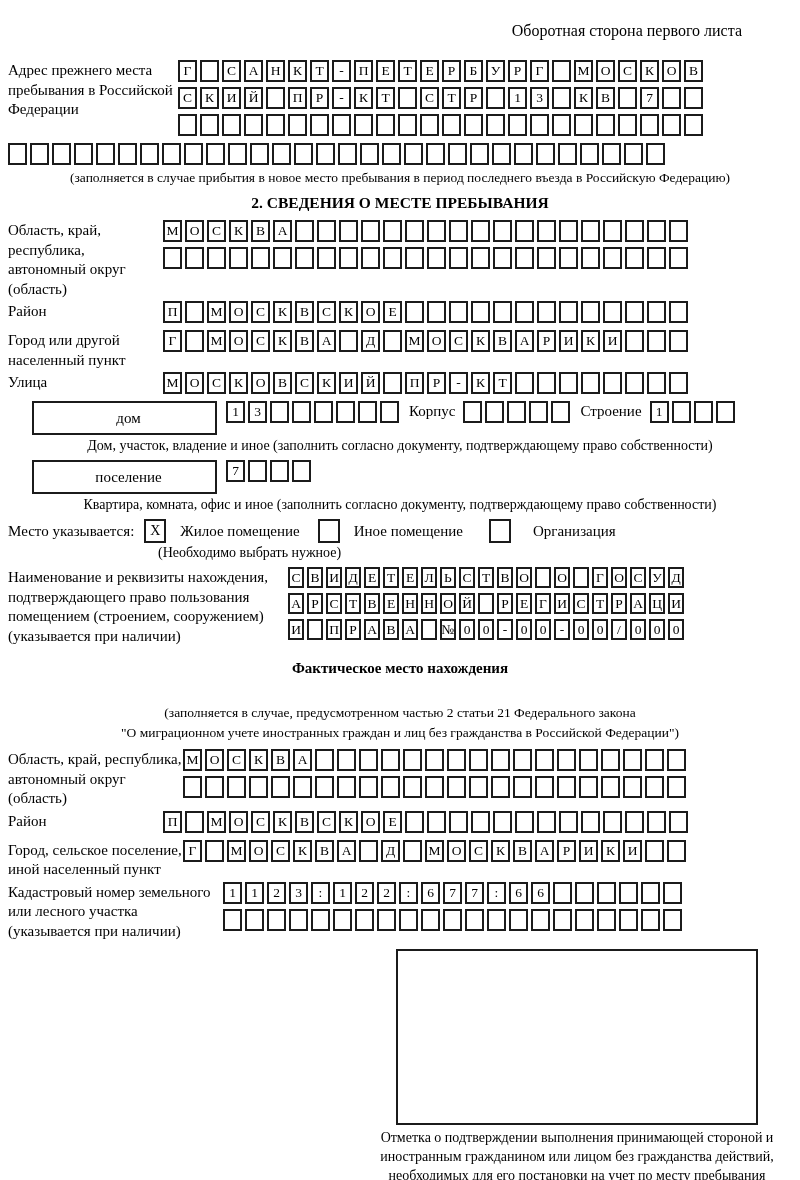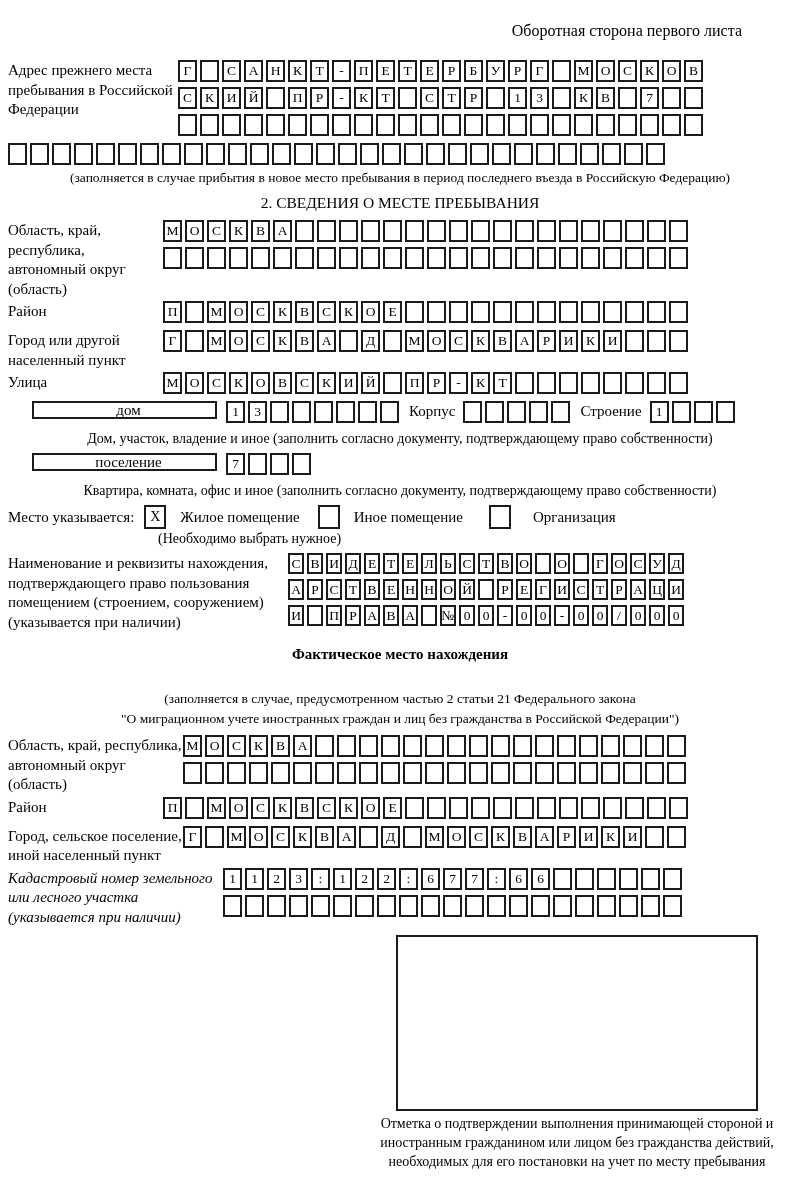--- a/index.html
+++ b/index.html
@@ -22,30 +22,30 @@
     display:flex; align-items:center; justify-content:center;
     font-size:13.5px; line-height:1;
   }
   .cells.narrow .cell { width:16px; height:21px; }
 
   .field-row { display:flex; align-items:flex-start; margin-bottom:2px; }
   .field-label { flex:none; line-height:1.3; padding-top:1px; }
   .w155 { width:155px; }
   .w170 { width:170px; }
   .w175 { width:175px; }
-  .w215 { width:215px;font-style:italic; }
+  .w215 { width:215px; }
   .w280 { width:280px; }
   .rows-col { display:flex; flex-direction:column; }
 
   .center-note { text-align:center; font-size:13.5px; margin:0 0 4px 0; }
   .left-note { font-size:14px; margin:0 0 6px 0;text-align:center; }
-  .section-title { text-align:center; font-weight:normal; font-size:15.5px; margin:8px 0 8px 0; }
+  .section-title { text-align:center; font-weight:bold; font-size:15.5px; margin:8px 0 8px 0; }
 
   .named-box {
-    flex:none; width:185px; height:18px; margin-left:24px; margin-right:9px;
+    flex:none; width:185px; height:34px; margin-left:24px; margin-right:9px;
     border:2px solid #1b1b1b;
     display:flex; align-items:center; justify-content:center;
     font-size:15px;
     padding-left:8px;
   }
   .inline-word { flex:none; margin:2px 8px 0 10px; }
   .house-row, .apt-row { display:flex; align-items:flex-start; margin-bottom:3px; }
 
   .stay-row { display:flex; align-items:center; margin:4px 0 2px 0; }
   .checkbox {

